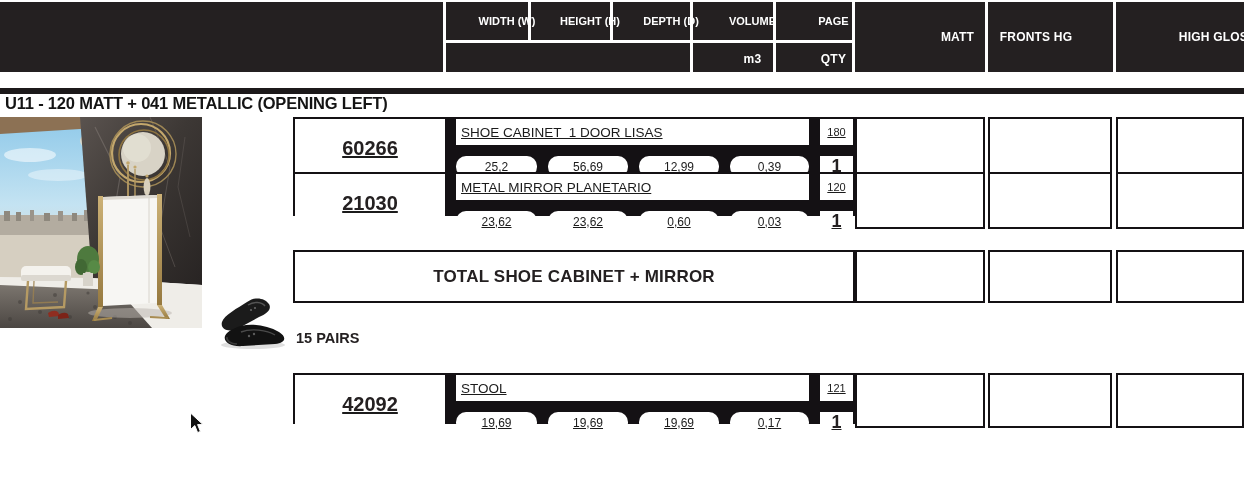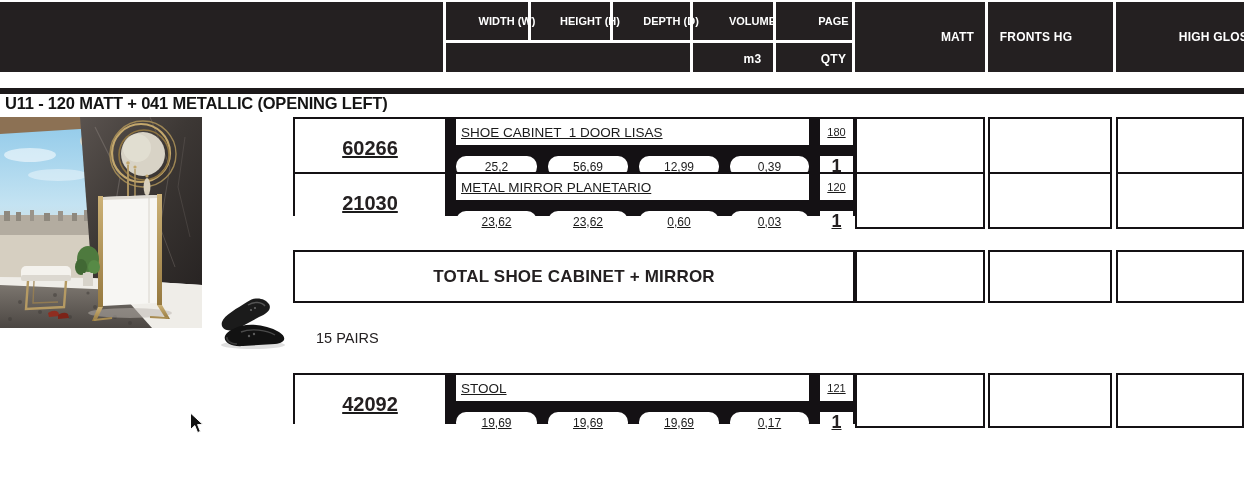--- a/index.html
+++ b/index.html
@@ -38,21 +38,21 @@
   .cell.qty { font-size:18px; font-weight:bold; color:#242021; }
 
   .total-row {
     position:absolute; left:293px; top:250px; width:562px; height:53px;
     border:2px solid #141114; background:#fff; display:flex; align-items:center; justify-content:center;
     font-size:17px; font-weight:bold; color:#242021; letter-spacing:.2px;
   }
 
   .fbox { position:absolute; background:#fff; border:2px solid #141114; }
 
-  .capacity-note { position:absolute; left:296px; top:330px; font-size:14.5px; font-weight:normal; color:#242021;margin-left:20px; }
+  .capacity-note { position:absolute; left:296px; top:330px; font-size:14.5px; font-weight:bold; color:#242021; }
   .shoes-icon { position:absolute; left:213px; top:296px; }
   .mouse-cursor { position:absolute; left:189px; top:412px; }
 </style>
 </head>
 <body>
 
 <div class="page">
 
   <div class="header-bar">
     <div class="hsep-v" style="left:443px"></div>

